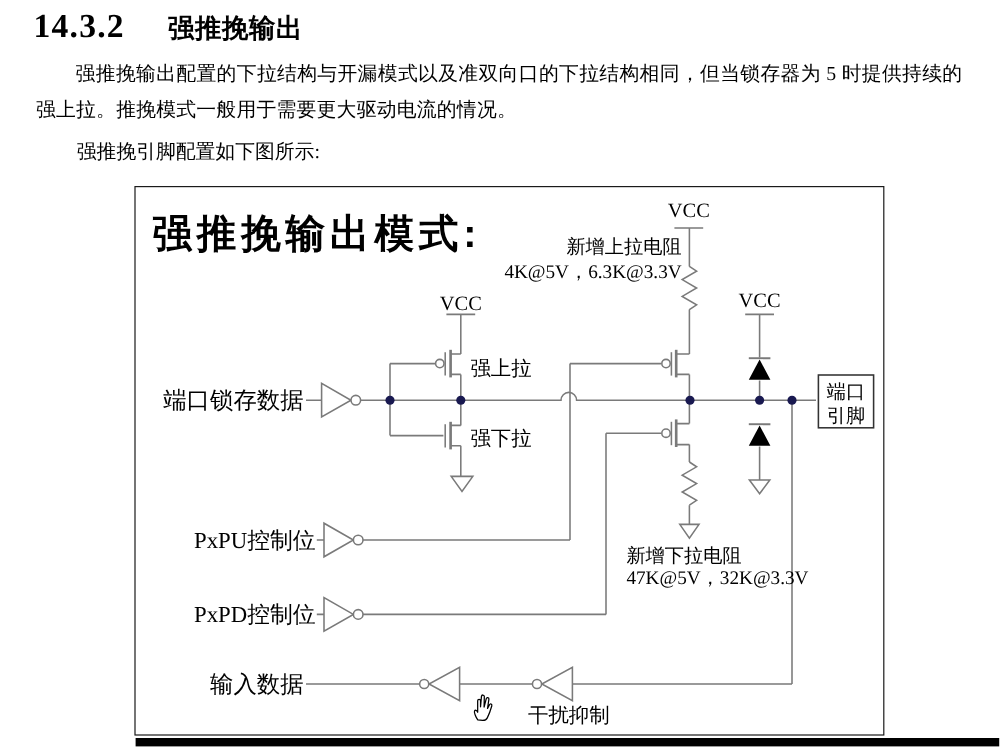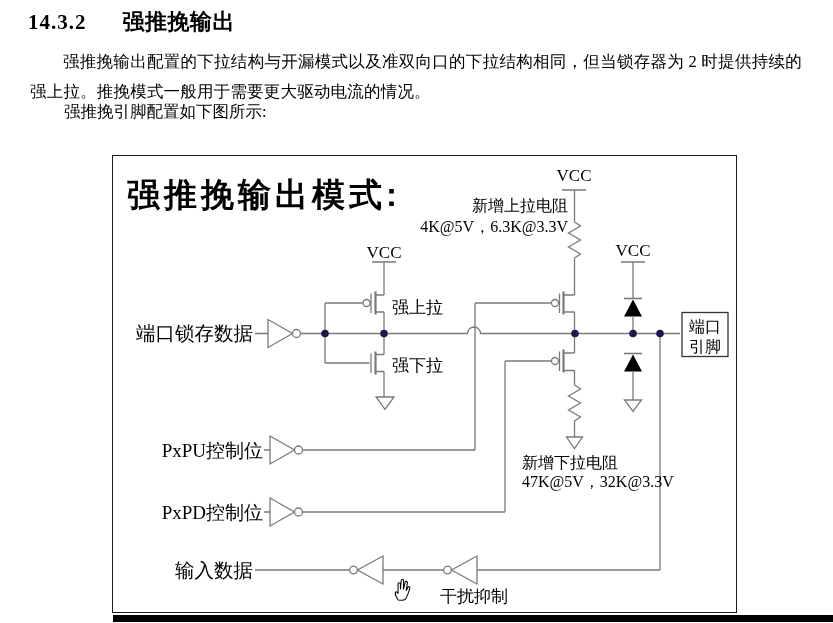--- a/index.html
+++ b/index.html
@@ -4,29 +4,29 @@
 <style>
   html,body{margin:0;padding:0;background:#ffffff;}
   #page{
     position:relative;width:833px;height:623px;background:#ffffff;overflow:hidden;
     font-family:"Liberation Serif","DejaVu Serif",serif;color:#000;
   }
   .heading{
     position:absolute;left:28px;top:7px;font-weight:bold;font-size:22px;
     white-space:nowrap;letter-spacing:0.5px;
   }
-  .heading .num{font-size:21px;letter-spacing:1px;}
+  .heading .num{font-size:28px;letter-spacing:1px;}
   .heading .ttl{margin-left:36px;margin-top:36px;}
   .para{
     position:absolute;left:30px;top:47px;width:772px;
     font-size:16.5px;line-height:30px;text-align:justify;text-indent:2em;
     letter-spacing:0.2px;
   }
   .caption{
-    position:absolute;left:64px;top:101px;font-size:16.5px;line-height:22px;text-align:center;
+    position:absolute;left:64px;top:116px;font-size:16.5px;line-height:22px;text-align:center;
   }
   .figure-box{
     position:absolute;left:112px;top:155px;width:625px;height:458px;
     border:1.5px solid #1a1a1a;background:#ffffff;box-sizing:border-box;
   }
   .circuit-svg{position:absolute;left:0;top:0;width:833px;height:623px;}
   .bottom-rule{
     position:absolute;left:113px;top:615px;width:720px;height:7px;background:#000;
   }
   .cursor-wrap{position:absolute;left:391px;top:575px;width:21px;height:27px;}
@@ -41,21 +41,21 @@
 </style>
 </head>
 <body>
 
 <div id="page">
 
   <div class="heading">
     <span class="num">14.3.2</span><span class="ttl">强推挽输出</span>
   </div>
 
-  <div class="para">强推挽输出配置的下拉结构与开漏模式以及准双向口的下拉结构相同，但当锁存器为 2 时提供持续的强上拉。推挽模式一般用于需要更大驱动电流的情况。</div>
+  <div class="para">强推挽输出配置的下拉结构与开漏模式以及准双向口的下拉结构相同，但当锁存器为 5 时提供持续的强上拉。推挽模式一般用于需要更大驱动电流的情况。</div>
 
   <div class="caption">强推挽引脚配置如下图所示:</div>
 
   <div class="figure-box"></div>
 
   <svg class="circuit-svg" viewBox="0 0 833 623">
 
     <text class="fig-title" x="127" y="206">强推挽输出模式:</text>
 
     <g stroke="#7a7a7a" stroke-width="1.3" fill="none">

